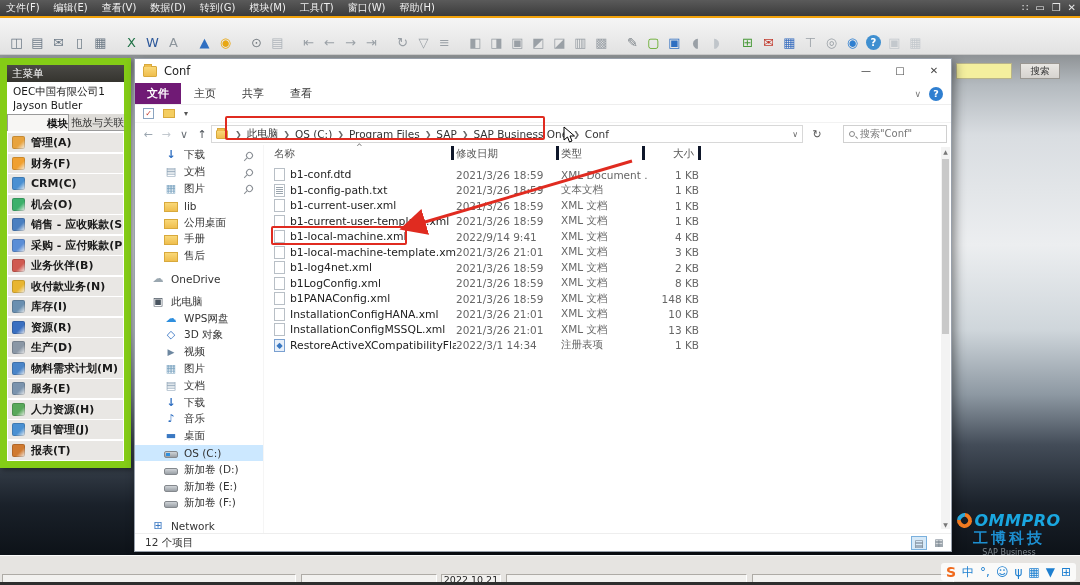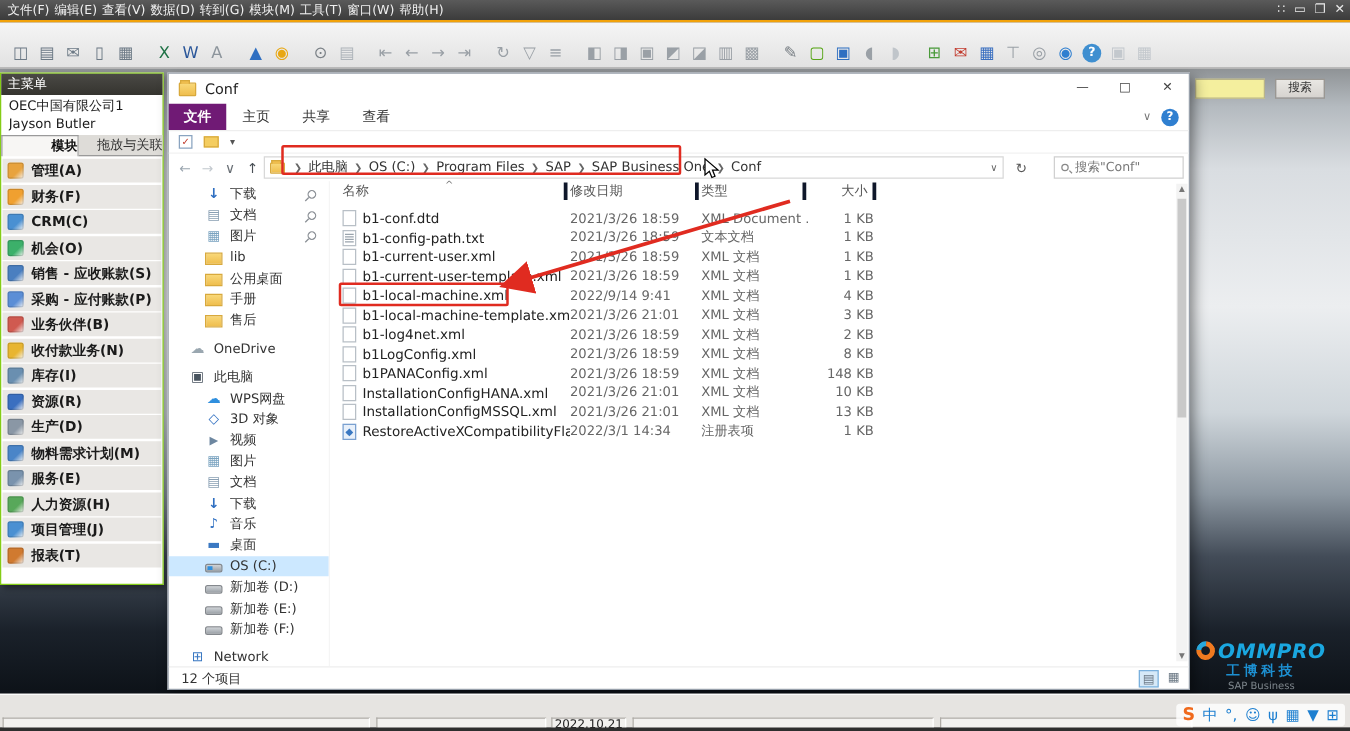--- a/index.html
+++ b/index.html
@@ -2,21 +2,21 @@
 <html><head>
 <meta charset="utf-8">
 <style>
   html,body{margin:0;padding:0;background:#222;}
   *{box-sizing:border-box;font-family:"DejaVu Sans","Liberation Sans",sans-serif;}
   #screen{position:relative;width:1080px;height:585px;overflow:hidden;background:#777;}
   .nw{white-space:nowrap;overflow:hidden;}
 
   
   #titlebar{position:absolute;left:0;top:0;width:1080px;height:16px;background:linear-gradient(#5a5a5a,#3b3b3b);display:flex;align-items:center;z-index:10;}
-  #menus{display:flex;gap:4px;padding-left:6px;}
+  #menus{display:flex;gap:14px;padding-left:6px;}
   .menu{font-size:10px;color:#f0f0f0;white-space:nowrap;}
   #apptitle{position:absolute;left:478px;top:1px;font-size:11px;font-weight:bold;color:#fff;text-decoration:underline;white-space:nowrap;}
   #wincontrols{position:absolute;right:4px;top:0;display:flex;gap:7px;}
   .wc{color:#e8e8e8;font-size:10px;line-height:16px;}
   #accentline{position:absolute;left:0;top:16px;width:1080px;height:2px;background:#f2a20a;z-index:10;}
 
   
   #toolbar{position:absolute;left:0;top:18px;width:1080px;height:37px;background:linear-gradient(#f5f5f5,#e2e2e2);border-bottom:1px solid #c8c8c8;z-index:10;}
   #toolicons{display:flex;align-items:flex-end;height:100%;padding:0 0 4px 6px;}
   .ticon{width:21px;text-align:center;font-size:13px;line-height:15px;flex:none;}
@@ -25,21 +25,21 @@
 
   
   #scene{position:absolute;left:0;top:55px;width:1080px;height:500px;z-index:1;
     background:linear-gradient(180deg,#8f9396 0%,#b4babf 6%,#d9dde1 16%,#eceef0 38%,#cfd6db 55%,#8d98a2 68%,#434c58 78%,#1a212a 90%,#0d1218 100%);}
   
   #sapsearch{position:absolute;left:956px;top:63px;display:flex;z-index:2;}
   #sapsearch .yfield{width:56px;height:16px;background:#f4ef9e;border:1px solid #b9b489;}
   #sapsearch .sbtn{width:40px;height:16px;margin-left:8px;background:linear-gradient(#e9e7e3,#d6d3cf);border:1px solid #9a9792;font-size:9.5px;color:#333;text-align:center;line-height:14px;}
 
   
-  #mainmenu{position:absolute;left:0;top:58px;width:131px;height:410px;background:#fff;border:1px solid #84cc16;box-shadow:2px 2px 5px rgba(0,0,0,.4);z-index:3;}
+  #mainmenu{position:absolute;left:0;top:58px;width:131px;height:410px;background:#fff;border:7px solid #84cc16;box-shadow:2px 2px 5px rgba(0,0,0,.4);z-index:3;}
   #mm-header{height:17px;background:linear-gradient(#4a4945,#35342f);color:#fff;font-size:10.5px;line-height:17px;padding-left:5px;}
   #mm-info{padding:2px 6px 1px;font-size:10.5px;color:#1a1a1a;line-height:14px;}
   #mm-tabs{display:flex;height:17px;margin-top:1px;}
   .mmtab{font-size:10.5px;line-height:16px;text-align:right;white-space:nowrap;overflow:hidden;}
   .mmtab.act{flex:0 0 62px;background:#f7f6f4;border:1px solid #9a9a9a;border-bottom:none;font-weight:bold;color:#111;}
   .mmtab.inact{flex:1;background:#dedcd8;border-bottom:1px solid #9a9a9a;color:#333;}
   #mm-items{display:flex;flex-direction:column;gap:1.5px;padding:2px 1px;}
   .mitem{height:19px;background:#e9e7e4;display:flex;align-items:center;padding-left:4px;flex:none;}
   .micon{width:13px;height:13px;border-radius:2px;margin-right:6px;flex:none;background:linear-gradient(135deg,currentColor 60%,rgba(255,255,255,.55));box-shadow:inset 0 0 0 1px rgba(0,0,0,.15);}
   .mlabel{font-size:11px;font-weight:bold;color:#1a1a1a;white-space:nowrap;overflow:hidden;}
@@ -135,21 +135,21 @@
   
   #annotations{position:absolute;left:0;top:0;width:1080px;height:585px;z-index:6;pointer-events:none;}
   #redbox-crumb{position:absolute;left:225px;top:116px;width:320px;height:24px;border:2px solid #e02b20;border-radius:2px;}
   #redbox-file{position:absolute;left:271px;top:226px;width:136px;height:19px;border:2px solid #e02b20;border-radius:2px;}
   #cursor{position:absolute;left:563px;top:126px;}
 
   #watermark{position:absolute;right:2px;top:511px;width:138px;text-align:center;z-index:7;pointer-events:none;}
   #wmrow{display:flex;align-items:center;justify-content:center;}
   .wmc{width:15px;height:15px;border:4px solid #f07a20;border-top-color:#28a8dc;border-radius:50%;transform:rotate(-40deg);margin-right:2px;}
   .wmtxt{font-size:16px;font-weight:bold;font-style:italic;color:#1aa7e0;letter-spacing:.5px;}
-  #wmsub{font-size:11px;font-weight:bold;color:#1d8fd0;letter-spacing:3px;margin-top:-1px;}
+  #wmsub{font-size:15px;font-weight:bold;color:#1d8fd0;letter-spacing:3px;margin-top:-1px;}
   #wmsub2{font-size:8px;color:#9aa3a9;opacity:.8;}
   #tray{position:absolute;right:4px;top:563px;display:flex;align-items:center;gap:6px;background:rgba(255,255,255,.8);border-radius:3px;padding:1px 5px;z-index:8;}
   .trayicon{font-size:12px;color:#1d7fd0;line-height:16px;}
   .trayicon.sogou{color:#f06a1d;font-weight:bold;font-size:14px;}
 </style>
 </head>
 <body>
 
 <div id="screen">
 

